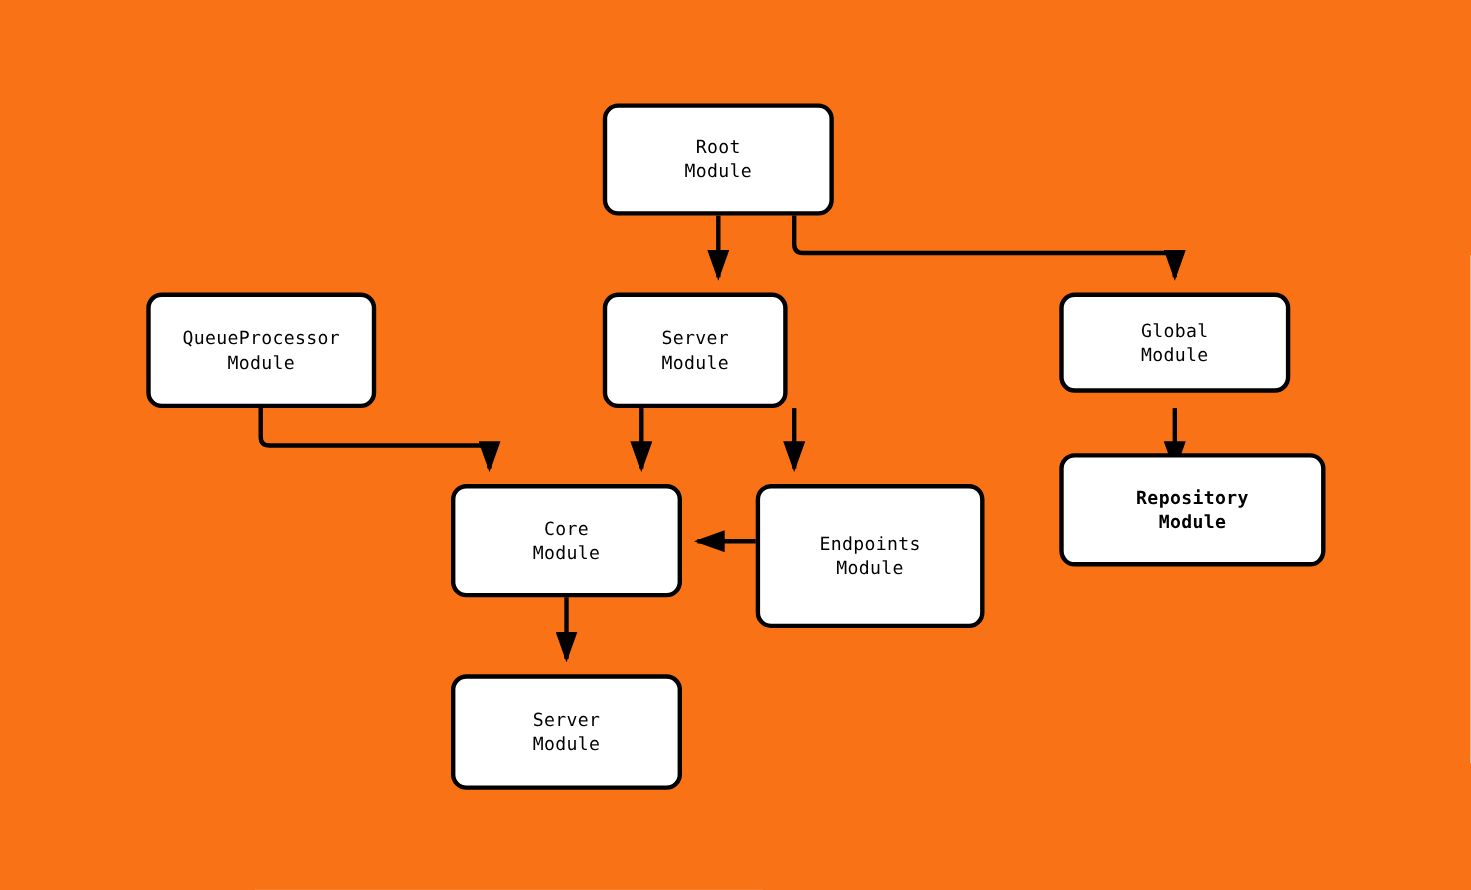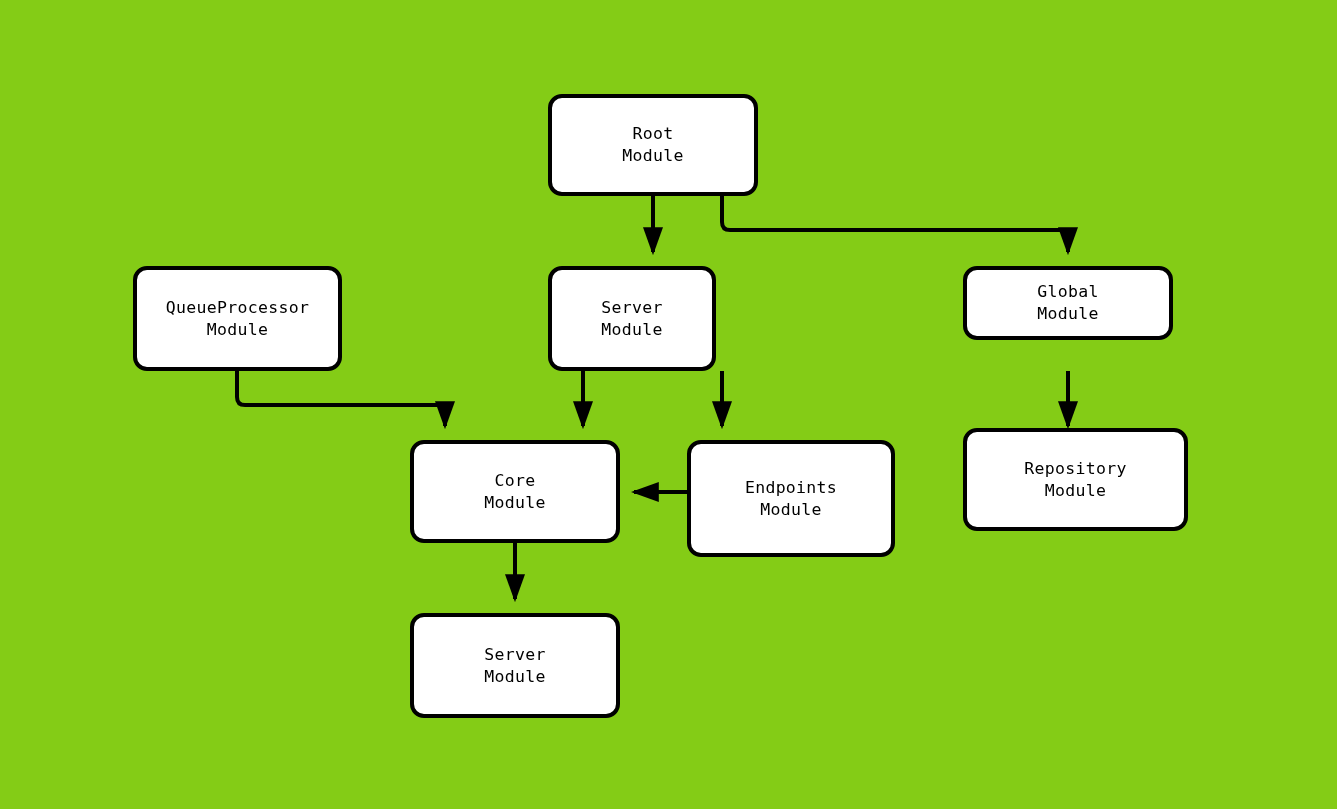--- a/index.html
+++ b/index.html
@@ -4,21 +4,21 @@
 <style>
   html, body {
     margin: 0;
     padding: 0;
     background: #ffffff;
   }
   #canvas {
     position: relative;
     width: 1337px;
     height: 809px;
-    background: #84cc16;
+    background: #f97316;
     overflow: hidden;
     font-family: "DejaVu Sans Mono", "Liberation Mono", monospace;
   }
   #edge-layer {
     position: absolute;
     top: 0;
     left: 0;
     width: 1337px;
     height: 809px;
     pointer-events: none;
@@ -74,36 +74,36 @@
   <div class="node" style="left:133px; top:266px; width:209px; height:105px;text-align:right;">
     <div class="node-line">QueueProcessor</div>
     <div class="node-line">Module</div>
   </div>
 
   <div class="node" style="left:548px; top:266px; width:168px; height:105px;">
     <div class="node-line">Server</div>
     <div class="node-line">Module</div>
   </div>
 
-  <div class="node" style="left:963px; top:266px; width:210px; height:74px;">
+  <div class="node" style="left:963px; top:266px; width:210px; height:91px;">
     <div class="node-line">Global</div>
     <div class="node-line">Module</div>
   </div>
 
   <div class="node" style="left:410px; top:440px; width:210px; height:103px;">
     <div class="node-line">Core</div>
     <div class="node-line">Module</div>
   </div>
 
-  <div class="node" style="left:687px; top:440px; width:208px; height:117px;">
+  <div class="node" style="left:687px; top:440px; width:208px; height:131px;">
     <div class="node-line">Endpoints</div>
     <div class="node-line">Module</div>
   </div>
 
-  <div class="node" style="left:963px; top:428px; width:225px; height:103px;">
+  <div class="node" style="left:963px; top:412px; width:242px; height:103px;font-weight:bold;">
     <div class="node-line">Repository</div>
     <div class="node-line">Module</div>
   </div>
 
   <div class="node" style="left:410px; top:613px; width:210px; height:105px;">
     <div class="node-line">Server</div>
     <div class="node-line">Module</div>
   </div>
 
 </div>

